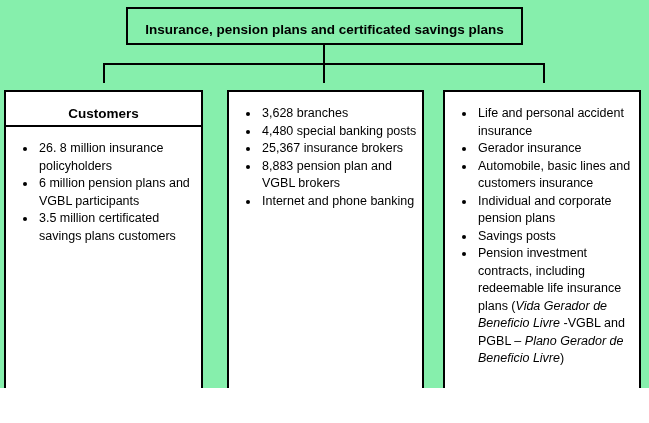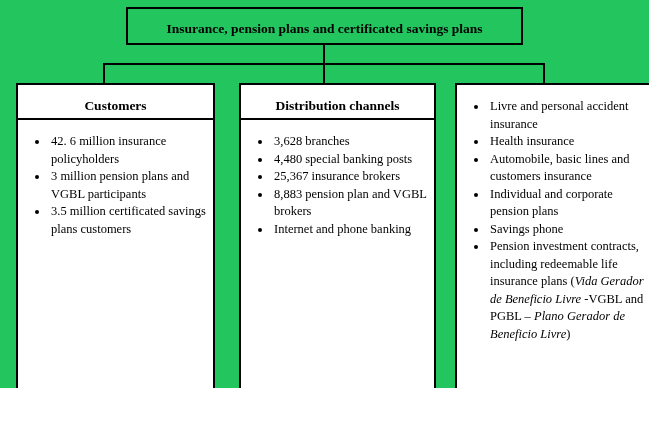--- a/index.html
+++ b/index.html
@@ -1,21 +1,21 @@
 <!DOCTYPE html>
 <html><head>
 <meta charset="utf-8">
 <style>
   html, body { margin: 0; padding: 0; background: #ffffff; }
   .canvas {
     position: relative;
     width: 649px;
     height: 388px;
-    background: #22c55e;
-    font-family: Liberation Serif, serif;
+    background: #86efac;
+    font-family: Liberation Sans, sans-serif;
     color: #000000;
     overflow: hidden;
   }
   .title-box {
     position: absolute;
     left: 126px; top: 7px;
     width: 397px; height: 38px;
     border: 2px solid #000;
     box-sizing: border-box;
     display: flex;
@@ -26,26 +26,25 @@
     padding-top: 6px;
     text-align: center;
   }
   .line { position: absolute; background: #000000; }
   .h-connector { left: 103px; top: 63px; width: 442px; height: 2px; }
   .v-center    { left: 323px; top: 43px; width: 2px;  height: 40px; }
   .v-left      { left: 103px; top: 63px; width: 2px;  height: 20px; }
   .v-right     { left: 543px; top: 63px; width: 2px;  height: 20px; }
   .col-box {
     position: absolute;
-    top: 83px;
+    top: 90px;
     height: 331px;
     border: 2px solid #000;
     box-sizing: border-box;
     background: #ffffff;
-    margin-left: 12px;
   }
   .col-customers    { left: 4px;   width: 199px; }
   .col-distribution { left: 227px; width: 197px; }
   .col-products     { left: 443px; width: 198px; }
   .col-header {
     height: 35px;
     border-bottom: 2px solid #000;
     box-sizing: border-box;
     display: flex;
     align-items: flex-end;
@@ -74,41 +73,40 @@
   </div>
 
   <div class="line h-connector"></div>
   <div class="line v-center"></div>
   <div class="line v-left"></div>
   <div class="line v-right"></div>
 
   <div class="col-box col-customers">
     <div class="col-header">Customers</div>
     <ul class="col-list">
-        <li><span>42. 6 million insurance policyholders</span></li>
-        <li><span>3 million pension plans and VGBL participants</span></li>
+        <li><span>26. 8 million insurance policyholders</span></li>
+        <li><span>6 million pension plans and VGBL participants</span></li>
         <li><span>3.5 million certificated savings plans customers</span></li>
       </ul>
   </div>
 
   <div class="col-box col-distribution">
-    <div class="col-header">Distribution channels</div>
     <ul class="col-list">
         <li><span>3,628 branches</span></li>
         <li><span>4,480 special banking posts</span></li>
         <li><span>25,367 insurance brokers</span></li>
         <li><span>8,883 pension plan and VGBL brokers</span></li>
         <li><span>Internet and phone banking</span></li>
       </ul>
   </div>
 
   <div class="col-box col-products">
     <ul class="col-list">
-        <li><span>Livre and personal accident insurance</span></li>
-        <li><span>Health insurance</span></li>
+        <li><span>Life and personal accident insurance</span></li>
+        <li><span>Gerador insurance</span></li>
         <li><span>Automobile, basic lines and customers insurance</span></li>
         <li><span>Individual and corporate pension plans</span></li>
-        <li><span>Savings phone</span></li>
+        <li><span>Savings posts</span></li>
         <li><span>Pension investment contracts, including redeemable life insurance plans (</span><span class="italic">Vida Gerador de Beneficio Livre</span><span> -VGBL and PGBL – </span><span class="italic">Plano Gerador de Beneficio Livre</span><span>)</span></li>
       </ul>
   </div>
 
 </div>
 
 </body></html>

